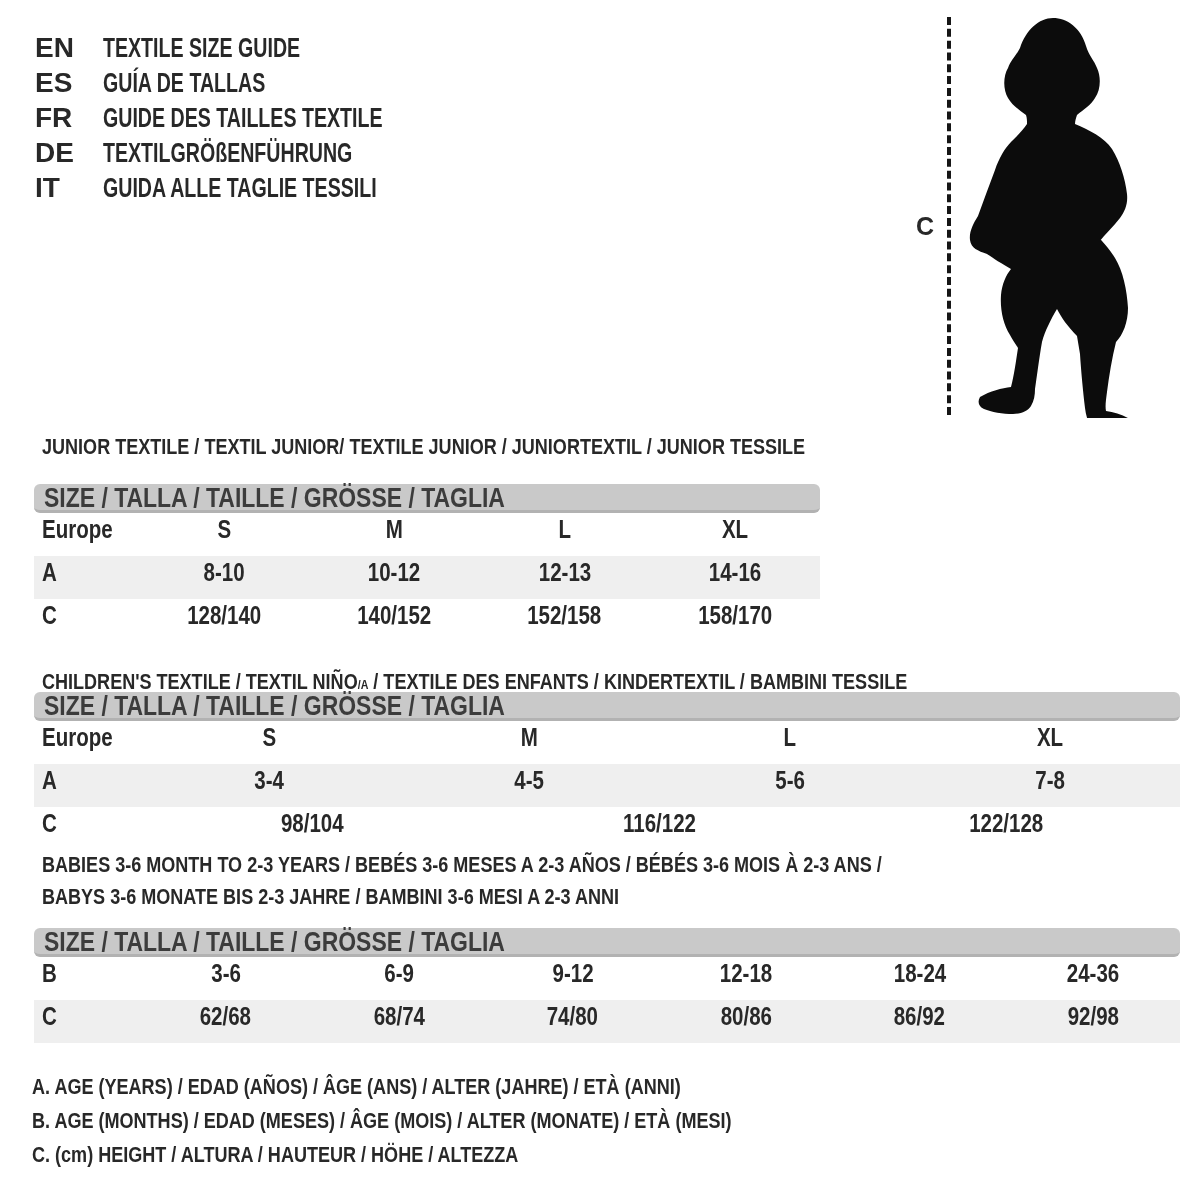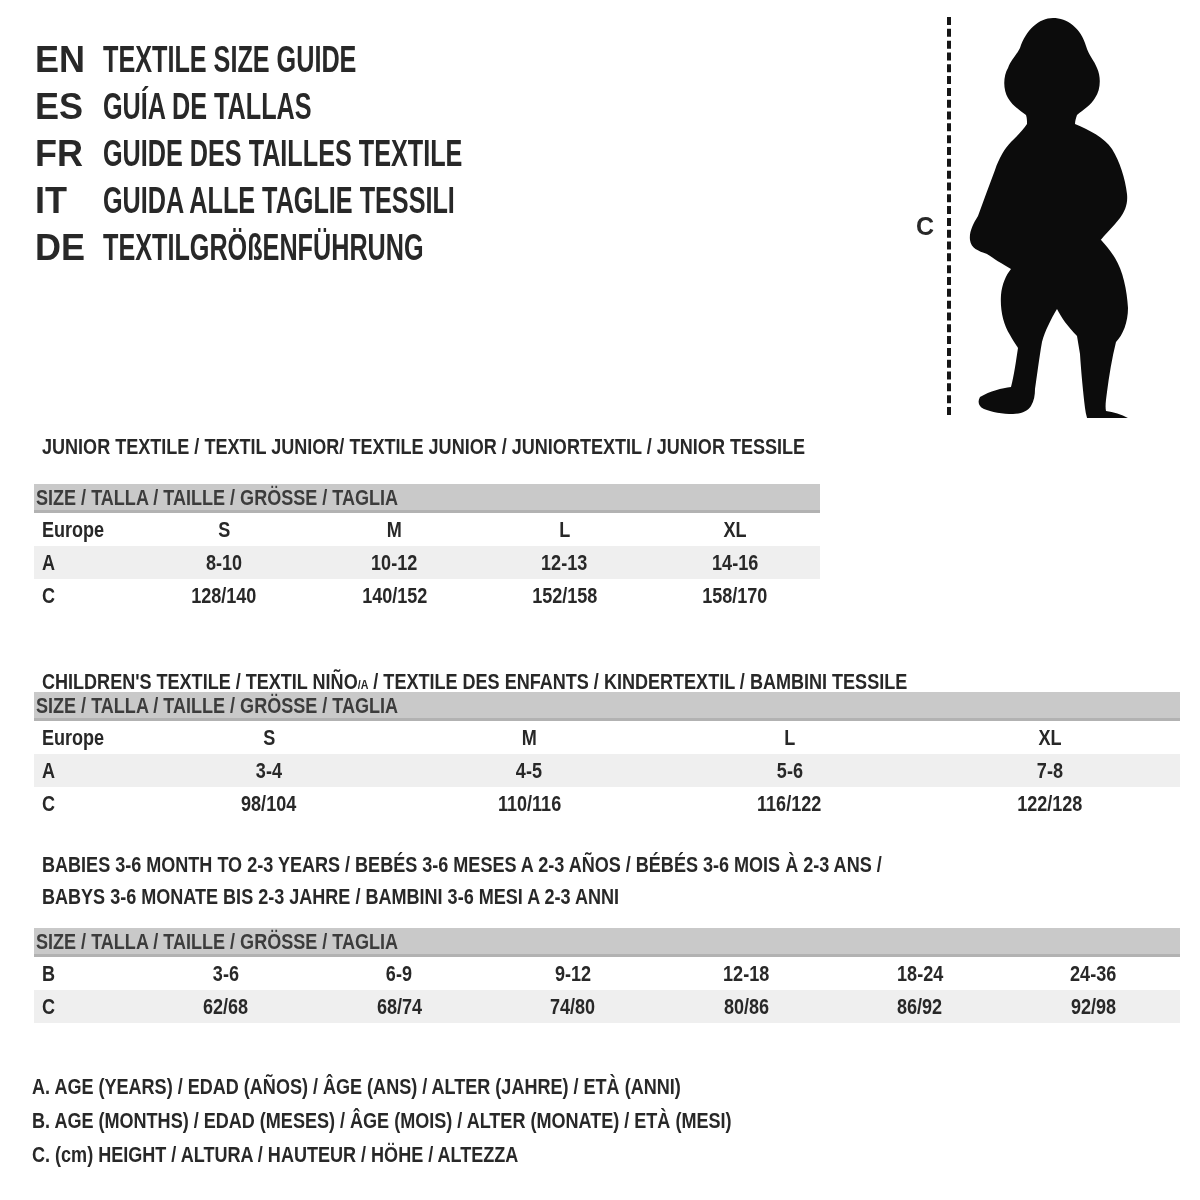--- a/index.html
+++ b/index.html
@@ -8,37 +8,37 @@
     background:#ffffff;color:#282828;
     font-family:"Liberation Sans", sans-serif;font-weight:bold;
   }
   
   .cx82{display:inline-block;transform:scaleX(0.82);transform-origin:0 50%;white-space:nowrap;}
   .cxc{display:inline-block;transform:scaleX(0.82);transform-origin:50% 50%;white-space:nowrap;}
   .cx70{display:inline-block;transform:scaleX(0.70);transform-origin:0 50%;white-space:nowrap;}
 
   
   .lang-list{position:absolute;left:35px;top:30px;}
-  .lang-row{display:flex;line-height:35px;font-size:36px;margin-top:12px;}
+  .lang-row{display:flex;line-height:35px;font-size:28px;}
   .lang-code{width:68px;flex:0 0 68px;}
 
   
   .dashline{position:absolute;left:947px;top:17px;height:398px;width:0;border-left:4px dashed #161616;}
   .c-label{position:absolute;left:916px;top:214px;font-size:25px;line-height:25px;}
   .baby-svg{position:absolute;left:965px;top:18px;}
 
   
   .heading{position:absolute;left:42px;font-size:22px;line-height:26px;}
   .sub-a{font-size:13px;}
 
   
   .size-table{position:absolute;left:34px;}
   .band{height:26px;line-height:27px;background:#c9c9c9;border-bottom:3px solid #b2b2b2;
-        padding-left:2px;font-size:22px;color:#3c3c3c;}
-  .trow{display:flex;height:33px;line-height:33px;font-size:22px;}
+        padding-left:10px;font-size:28px;color:#3c3c3c;border-radius:6px;}
+  .trow{display:flex;height:43px;line-height:33px;font-size:25px;}
   .trow.stripe{background:#efefef;}
   .cell-label{flex:0 0 105px;width:105px;padding-left:8px;box-sizing:border-box;text-align:left;}
   .cell{flex:1;text-align:center;}
 
   
   .legend{position:absolute;left:32px;top:1070px;}
   .legend-line{font-size:22px;line-height:34px;}
 </style>
 </head>
 <body>
@@ -50,26 +50,26 @@
   </div>
   <div class="lang-row">
     <span class="lang-code">ES</span>
     <span class="cx70">GUÍA DE TALLAS</span>
   </div>
   <div class="lang-row">
     <span class="lang-code">FR</span>
     <span class="cx70">GUIDE DES TAILLES TEXTILE</span>
   </div>
   <div class="lang-row">
+    <span class="lang-code">DE</span>
+    <span class="cx70">TEXTILGRÖßENFÜHRUNG</span>
+  </div>
+  <div class="lang-row">
     <span class="lang-code">IT</span>
     <span class="cx70">GUIDA ALLE TAGLIE TESSILI</span>
-  </div>
-  <div class="lang-row">
-    <span class="lang-code">DE</span>
-    <span class="cx70">TEXTILGRÖßENFÜHRUNG</span>
   </div>
 </div>
 
 <div class="dashline"></div>
 <div class="c-label">C</div>
 <svg class="baby-svg" width="180" height="400" viewBox="0 0 180 400" aria-hidden="true">
   <path fill="#0c0c0c" d="
     M 88 0
     C 102 0 116 10 121 28
     C 124 38 129 42 132 50
@@ -166,21 +166,20 @@
   <div class="trow stripe">
     <div class="cell-label"><span class="cx82">A</span></div>
     <div class="cell"><span class="cxc">3-4</span></div>
     <div class="cell"><span class="cxc">4-5</span></div>
     <div class="cell"><span class="cxc">5-6</span></div>
     <div class="cell"><span class="cxc">7-8</span></div>
   </div>
   <div class="trow">
     <div class="cell-label"><span class="cx82">C</span></div>
     <div class="cell"><span class="cxc">98/104</span></div>
-    <div class="cell"><span class="cxc">110/116</span></div>
     <div class="cell"><span class="cxc">116/122</span></div>
     <div class="cell"><span class="cxc">122/128</span></div>
   </div>
 </div>
 
 <div class="heading" style="top:849px;line-height:32px;">
   <div><span class="cx82">BABIES 3-6 MONTH TO 2-3 YEARS / BEBÉS 3-6 MESES A 2-3 AÑOS / BÉBÉS 3-6 MOIS À 2-3 ANS /</span></div>
   <div><span class="cx82">BABYS 3-6 MONATE BIS 2-3 JAHRE / BAMBINI 3-6 MESI A 2-3 ANNI</span></div>
 </div>
 <div class="size-table" style="top:928px;width:1146px;">

